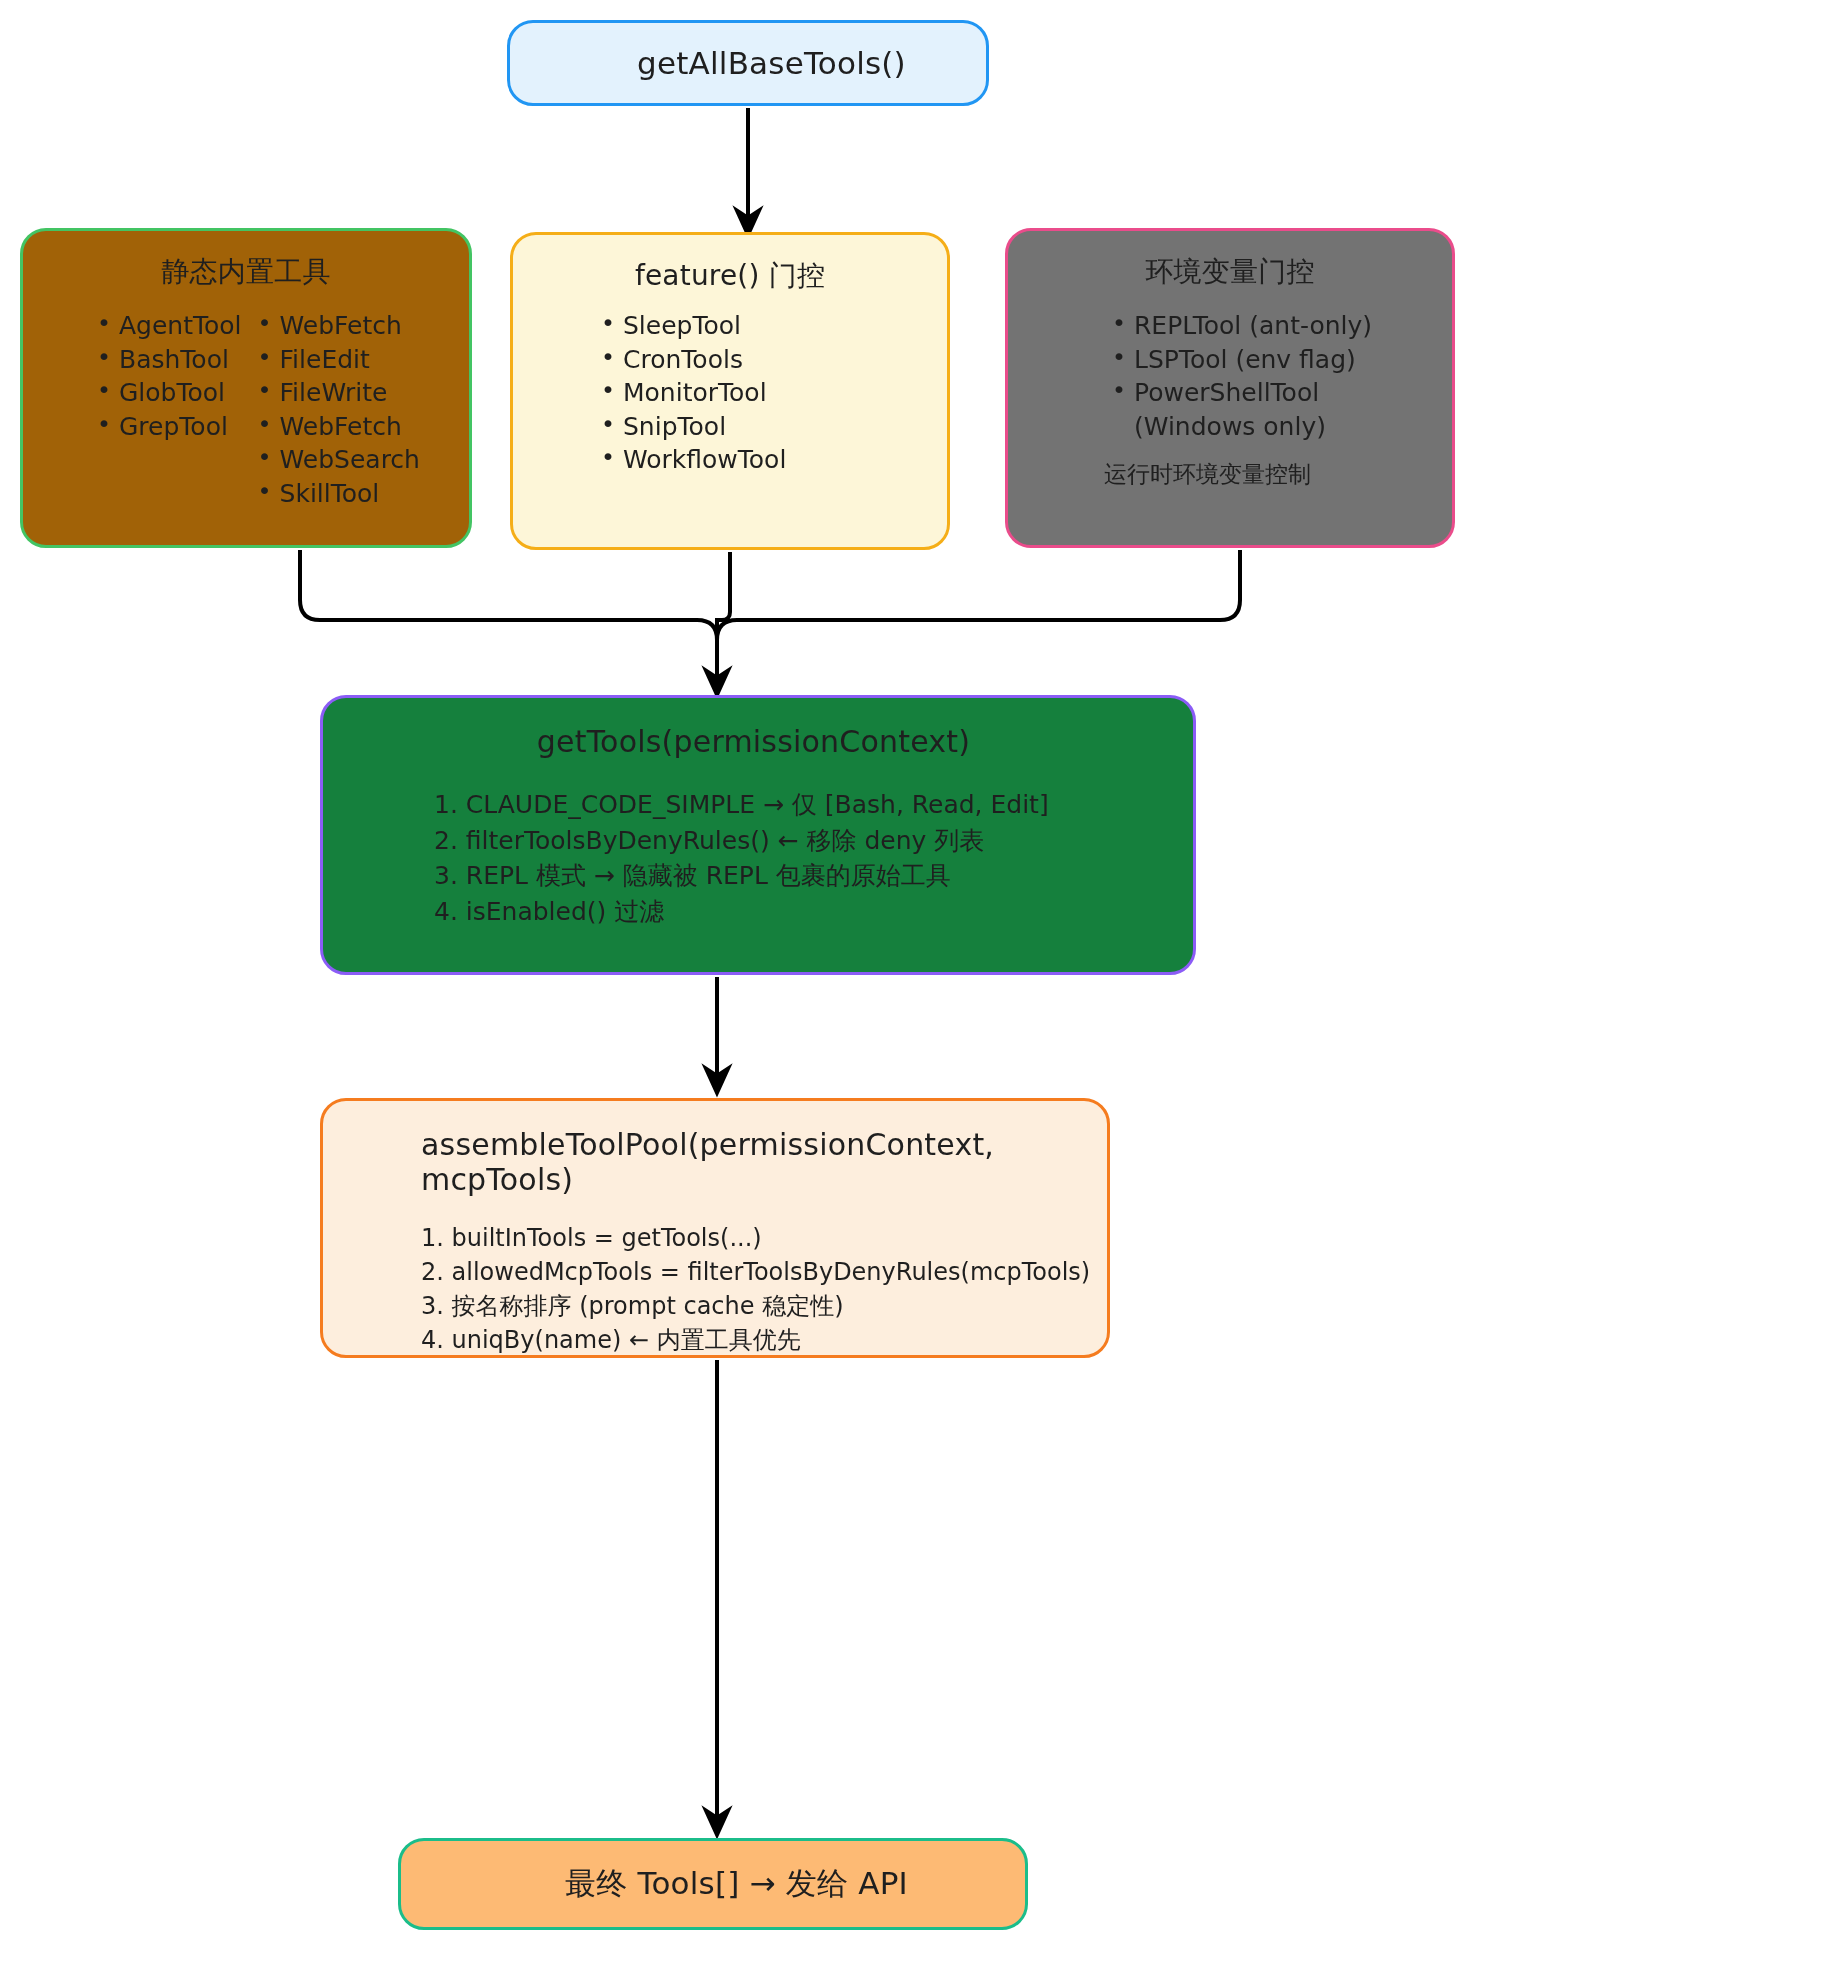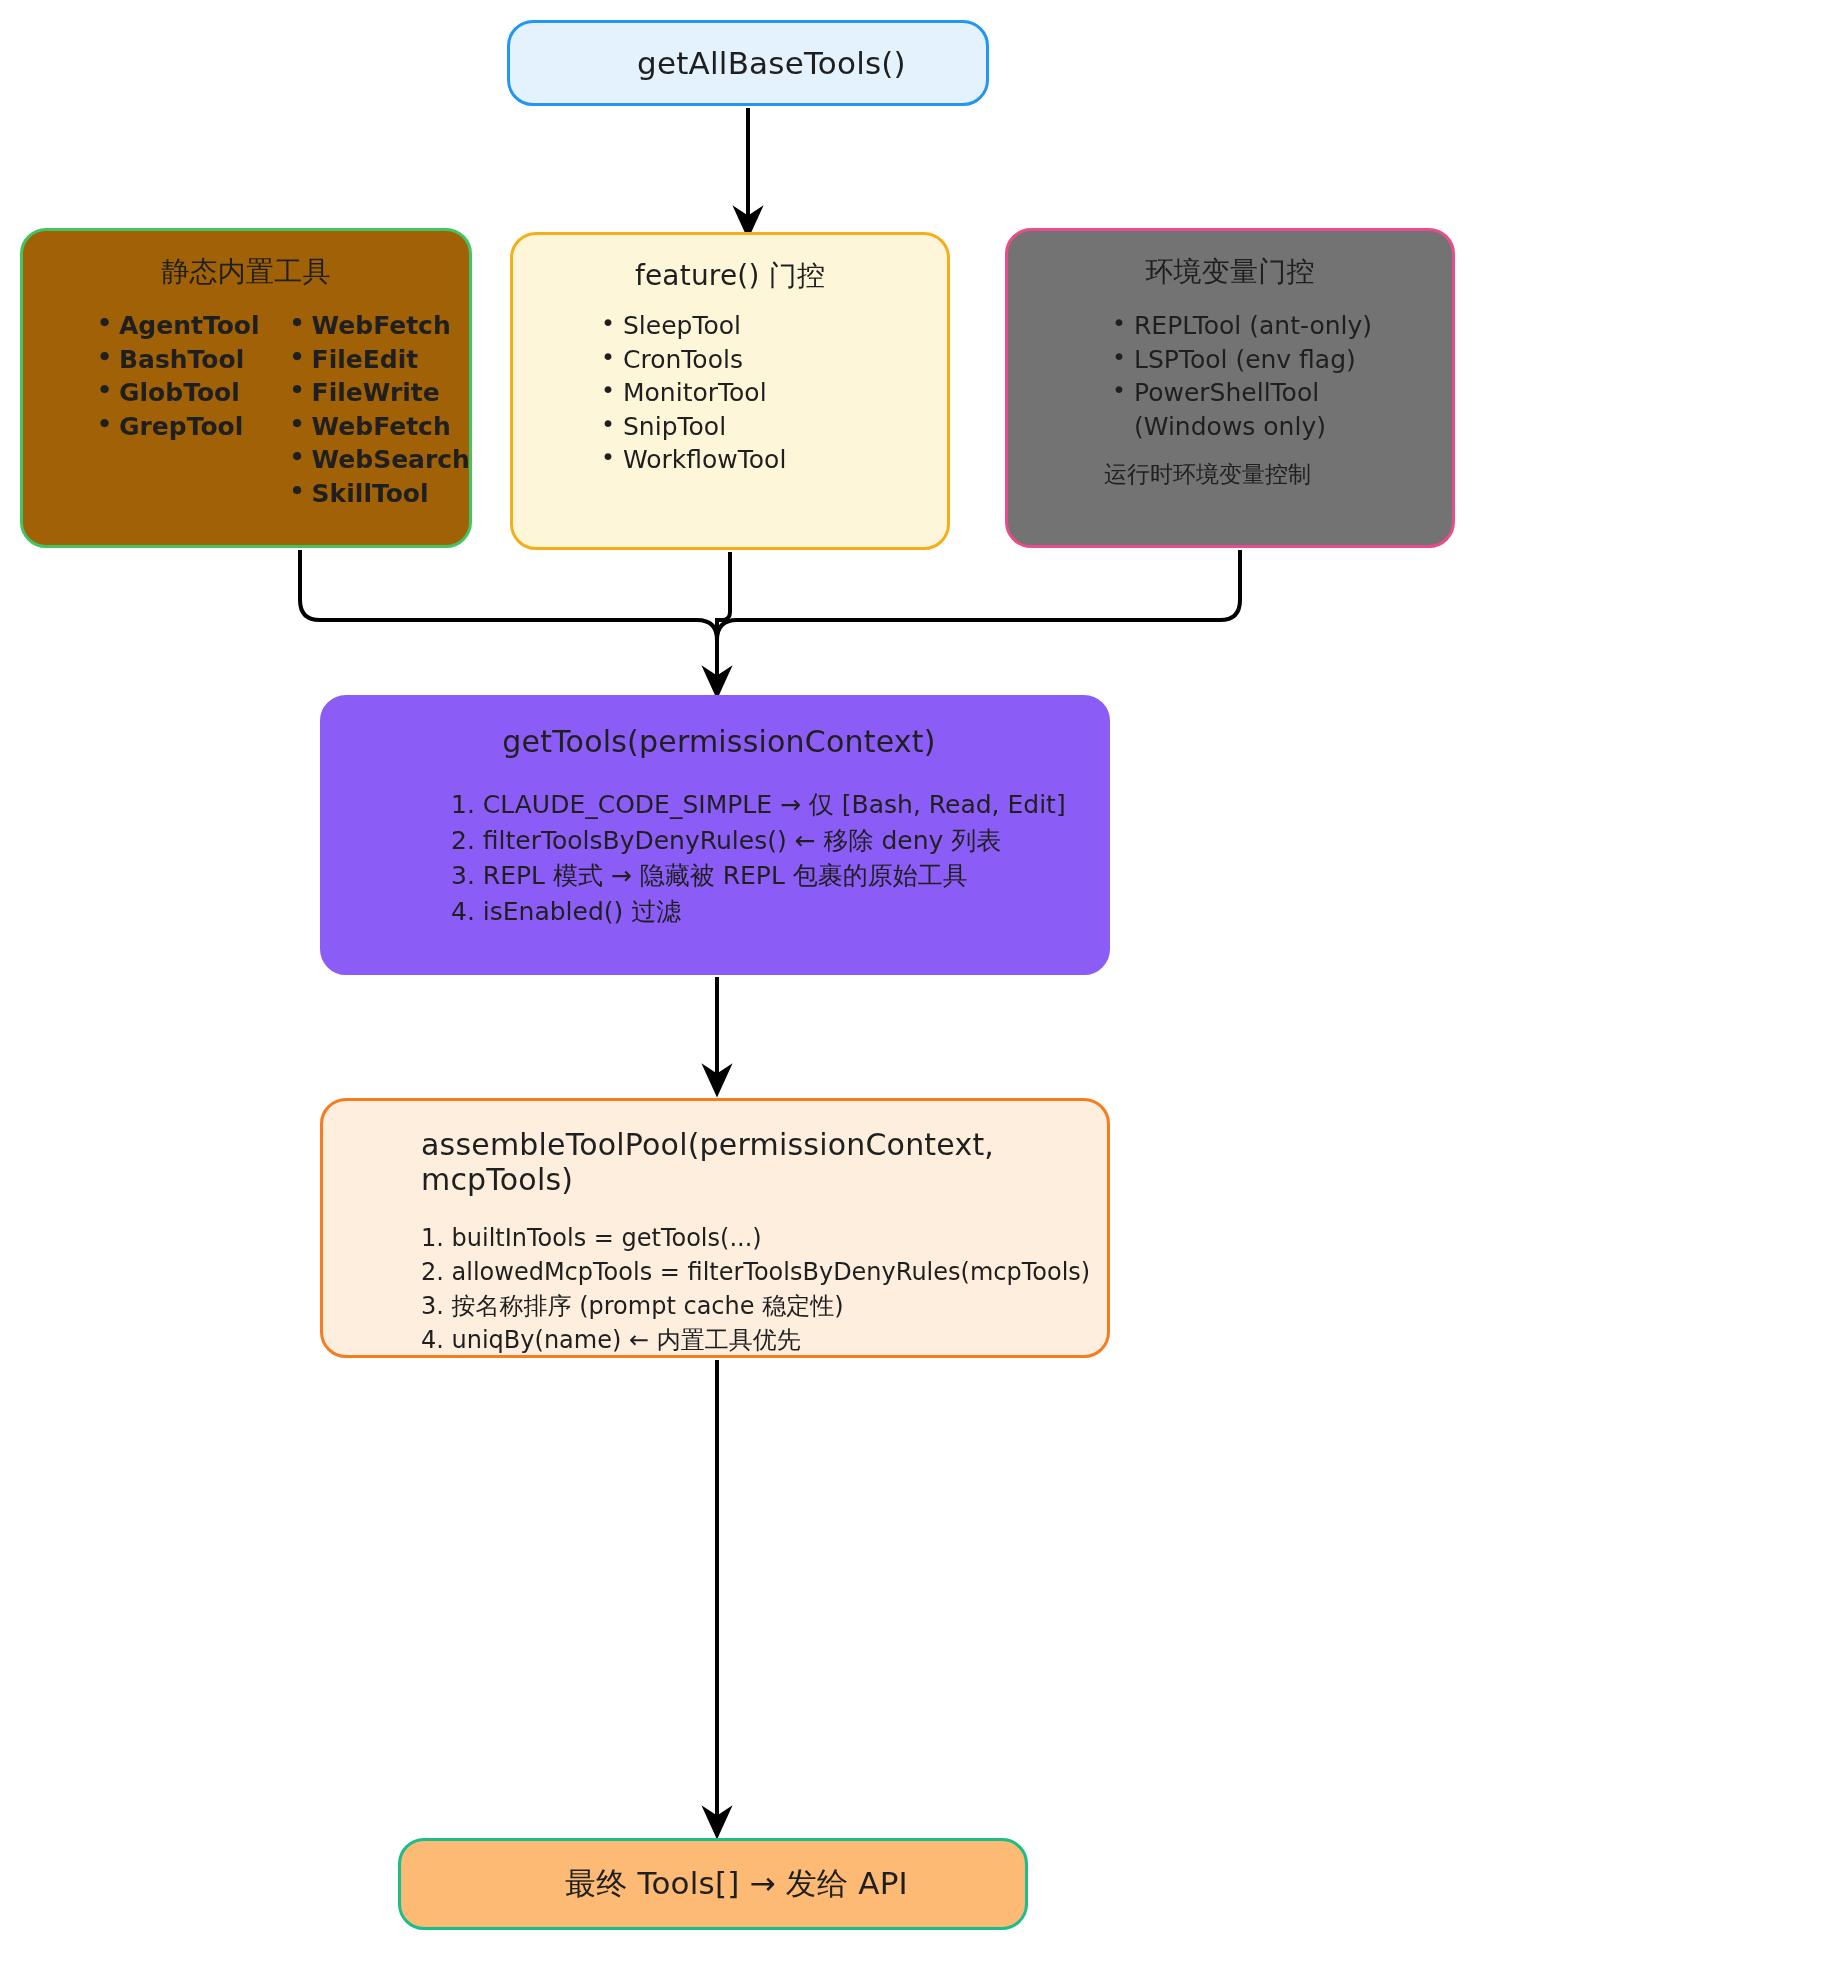--- a/index.html
+++ b/index.html
@@ -92,21 +92,21 @@
   #n-root .node-title { font-size: 31px; }
 
   #n-static {
     left: 20px; top: 228px; width: 452px; height: 320px;
     background: #a16207;
     border-color: #43c463;
     border-width: 3px;
     padding: 22px 18px 18px 18px;
   }
   #n-static .node-title { font-size: 28px; margin-bottom: 18px; }
-  #n-static .cols { display: flex; gap: 22px; padding-left: 48px; font-weight: bold; }
+  #n-static .cols { display: flex; gap: 8px; padding-left: 48px; }
   #n-static .ul li { font-size: 25px; }
 
   #n-feature {
     left: 510px; top: 232px; width: 440px; height: 318px;
     background: #fdf6d8;
     border-color: #f5ae18;
     border-width: 3px;
     padding: 22px 18px 18px 18px;
   }
   #n-feature .node-title { font-size: 28px; margin-bottom: 14px; }
@@ -120,25 +120,25 @@
     border-color: #ea4c8b;
     border-width: 3px;
     padding: 22px 18px 18px 18px;
   }
   #n-env .node-title { font-size: 28px; margin-bottom: 18px; }
   #n-env .ul { padding-left: 78px; }
   #n-env .ul li { font-size: 25px; }
   #n-env .note { font-size: 23px; margin-top: 16px; padding-left: 78px; }
 
   #n-gettools {
-    left: 320px; top: 695px; width: 790px; height: 280px;
-    background: #8b5cf6;
+    left: 320px; top: 695px; width: 876px; height: 280px;
+    background: #15803d;
     border-color: #8b5cf6;
     border-width: 3px;
-    padding: 26px 20px 20px 28px;
+    padding: 26px 20px 20px 11px;
   }
   #n-gettools .node-title { font-size: 30px; margin-bottom: 28px; }
   #n-gettools .ol { padding-left: 100px; }
   #n-gettools .ol li { font-size: 25px; }
 
   #n-assemble {
     left: 320px; top: 1098px; width: 790px; height: 260px;
     background: #fdeedd;
     border-color: #f57c1f;
     border-width: 3px;

